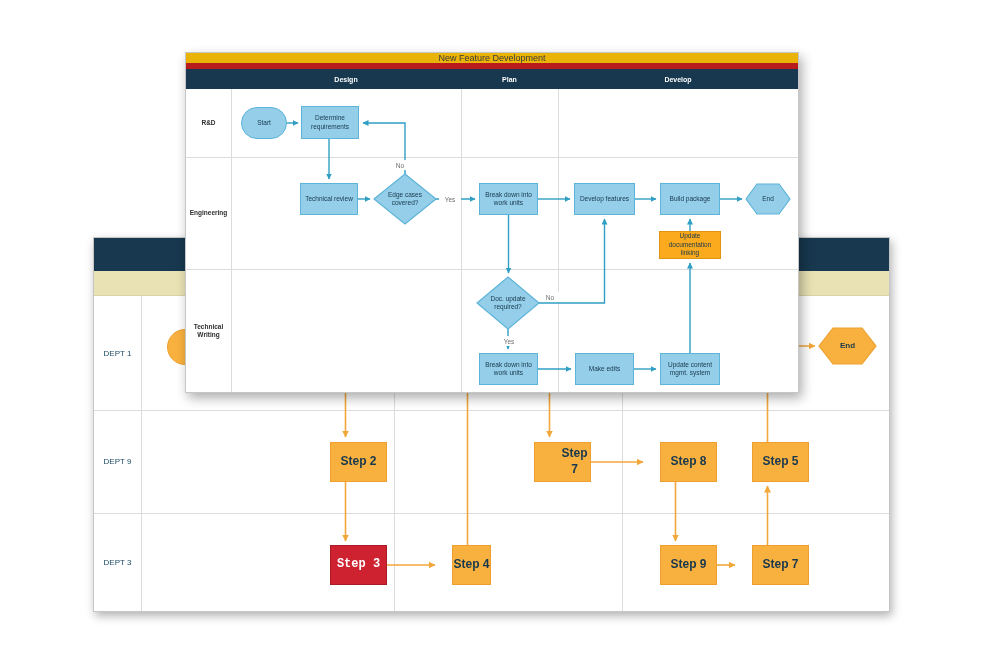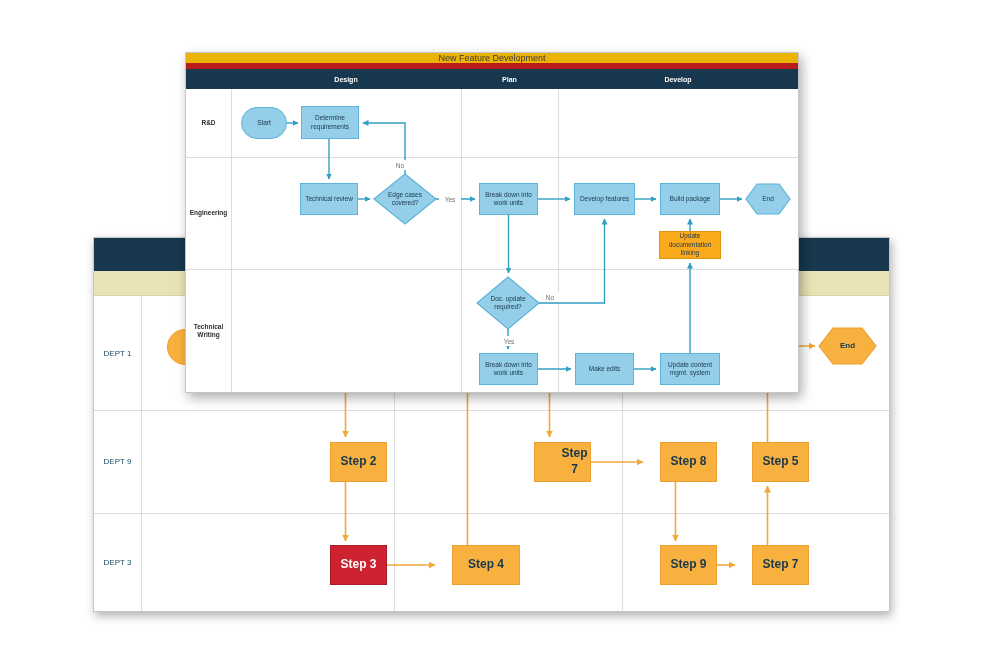--- a/index.html
+++ b/index.html
@@ -32,21 +32,21 @@
   .node { position:absolute; display:flex; align-items:center; justify-content:center;
           text-align:center; line-height:1.3; }
   .fnode { background:#95cee8; border:1px solid #5cb4d9; color:#17384e; font-size:6.5px; padding:1px; }
   .forange { background:#fbaa1d; border:1px solid #e0930f; color:#17384e; font-size:6.5px; padding:1px; }
   .stadium { border-radius:999px; }
   .shape-text { position:absolute; display:flex; align-items:center; justify-content:center;
                 text-align:center; line-height:1.3; }
   .ftext { color:#17384e; font-size:6.5px; }
   .btext { color:#17384e; font-size:8px; font-weight:bold; }
   .bstep { background:#f8b13e; border:1px solid #eda030; color:#17384e; font-size:12px; font-weight:bold;margin-left:13px; }
-  .bred  { background:#ce2231; border:1px solid #a81b27; color:#ffffff; }
+  .bred  { background:#ce2231; border:1px solid #a81b27; color:#ffffff;font-family:Liberation Mono, monospace; }
   .branch-label { position:absolute; font-size:6.5px; color:#6f6f6f; background:#ffffff;
                   display:flex; align-items:center; justify-content:center; }
   svg.connectors { position:absolute; left:0; top:0; pointer-events:none; }
 </style>
 </head>
 <body>
 
 <div id="canvas">
 
   <div class="card bcard">
@@ -85,21 +85,21 @@
 
     <div class="node bstep stadium" style="left:60px;top:91px;width:76px;height:36px;">Start</div>
     <div class="shape-text btext" style="left:725px;top:90px;width:57px;height:36px;">End</div>
 
     <div class="node bstep" style="left:223px;top:204px;width:57px;height:40px;">Step 2</div>
     <div class="node bstep" style="left:427px;top:204px;width:57px;height:40px;padding-left:24px;">Step 7</div>
     <div class="node bstep" style="left:553px;top:204px;width:57px;height:40px;">Step 8</div>
     <div class="node bstep" style="left:645px;top:204px;width:57px;height:40px;">Step 5</div>
 
     <div class="node bstep bred" style="left:223px;top:307px;width:57px;height:40px;">Step 3</div>
-    <div class="node bstep" style="left:345px;top:307px;width:68px;height:40px;">Step 4</div>
+    <div class="node bstep" style="left:345px;top:307px;width:39px;height:40px;">Step 4</div>
     <div class="node bstep" style="left:553px;top:307px;width:57px;height:40px;">Step 9</div>
     <div class="node bstep" style="left:645px;top:307px;width:57px;height:40px;">Step 7</div>
   </div>
 
   <div class="card fcard">
     <div class="title-bar">New Feature Development</div>
 
     <div class="navy-band" style="left:0;top:16px;width:612px;height:20px;"></div>
     <div class="phase-label" style="left:45px;top:16px;width:230px;height:20px;">Design</div>
     <div class="phase-label" style="left:275px;top:16px;width:97px;height:20px;">Plan</div>

